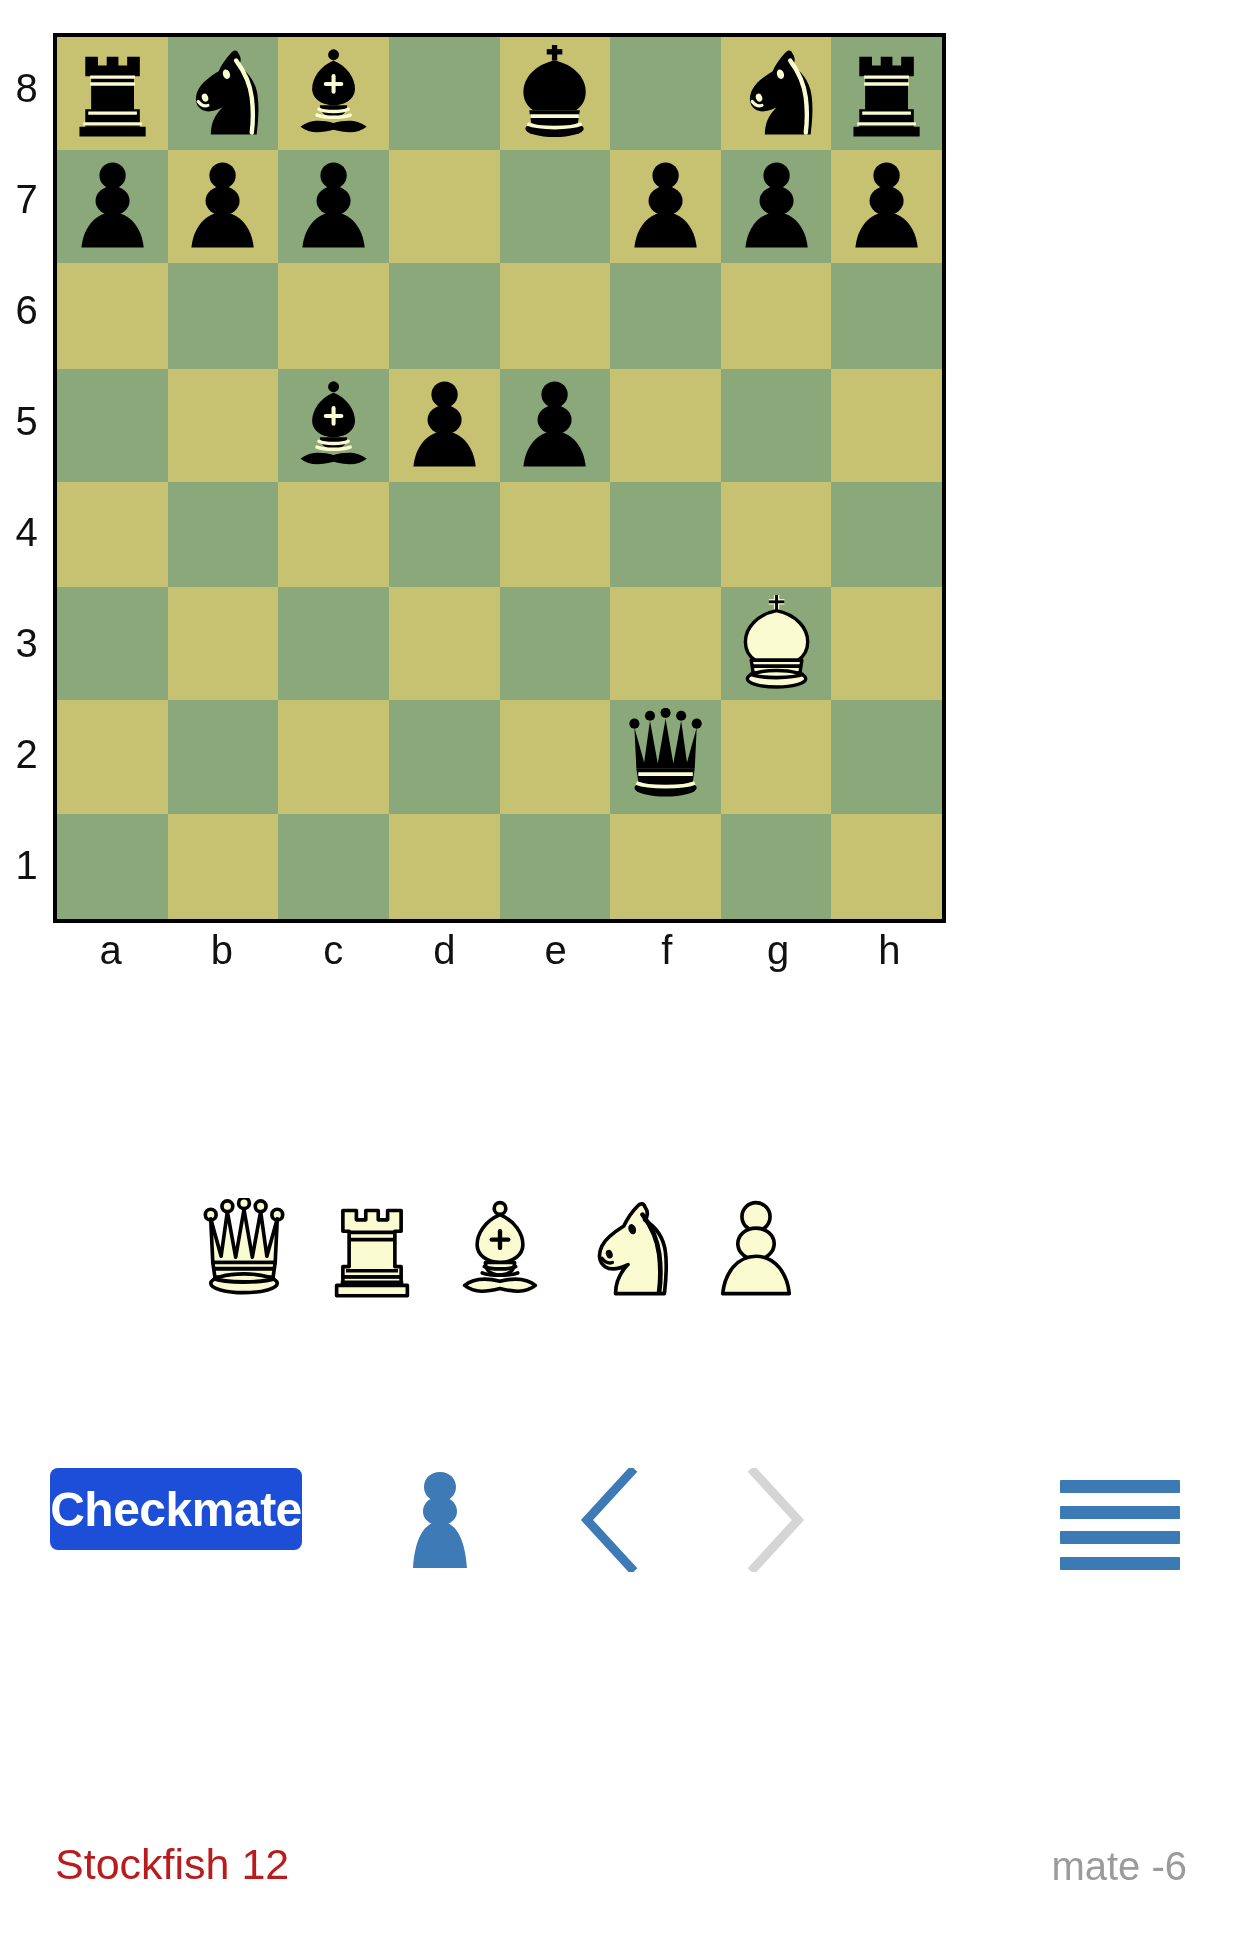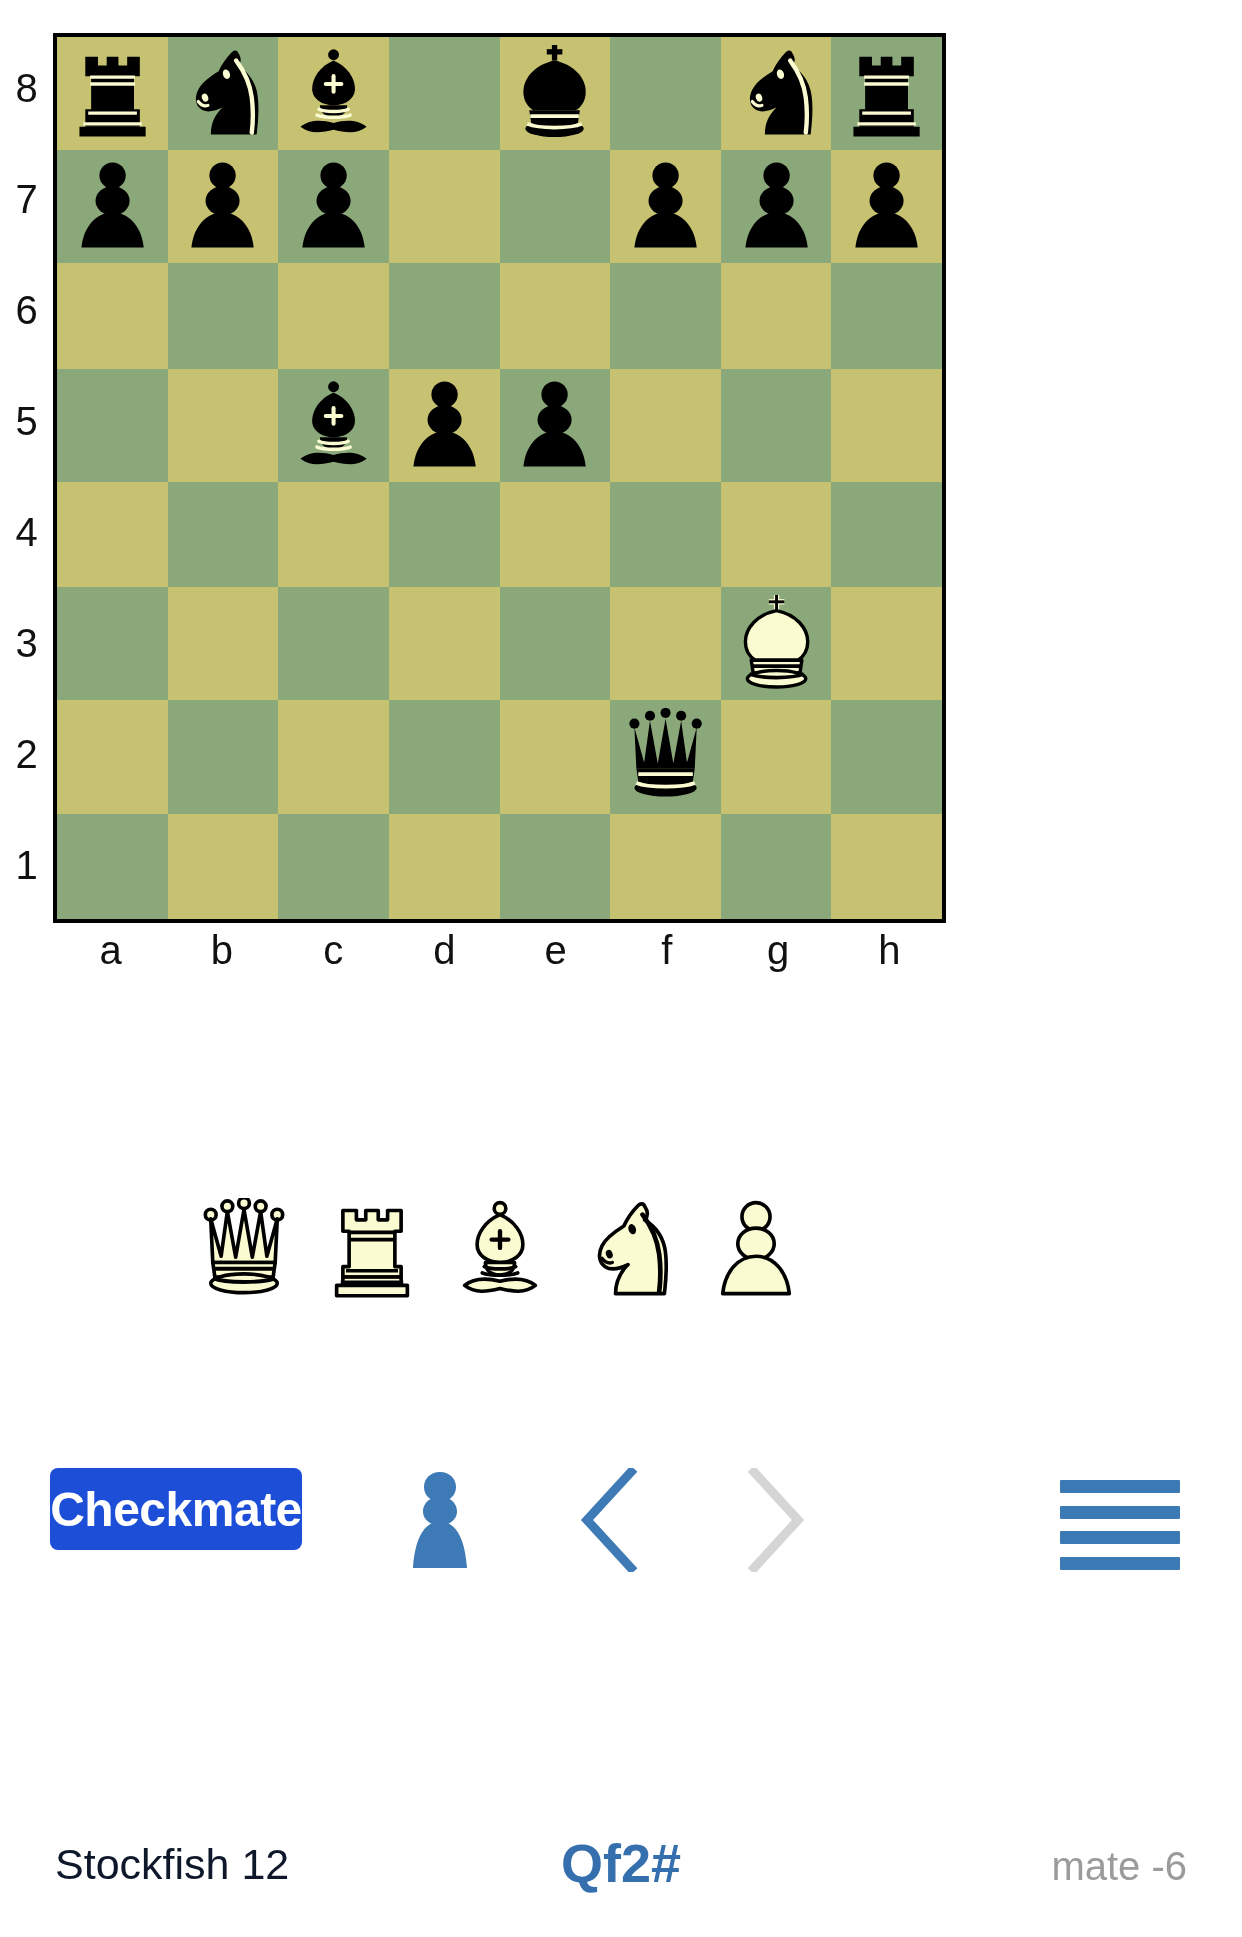--- a/index.html
+++ b/index.html
@@ -85,21 +85,21 @@
   .menu-button { position: absolute; left: 1060px; top: 1480px; width: 120px; height: 90px; display:flex; flex-direction:column; justify-content:space-between; cursor:pointer; }
   .menu-button .bar { height: 13px; width: 100%; background: #3c7ab5; border-radius: 1px; }
 
   
   .footer {
     position: absolute; left: 0; top: 1840px;
     width: 1242px; height: 90px;
   }
   .engine-name {
     position: absolute; left: 55px; top: 0;
-    font-size: 43px; color: #0f172a;
+    font-size: 43px; color: #b91c1c;
     font-family: "Liberation Sans", sans-serif;
   }
   .move-san {
     position: absolute; left: 0; top: -8px; width: 1242px;
     text-align: center;
     font-size: 54px; font-weight: bold; color: #356fae;
     font-family: "Liberation Sans", sans-serif;
   }
   .eval-score {
     position: absolute; right: 55px; top: 4px;
@@ -471,17 +471,16 @@
 
   <div class="menu-button">
     <div class="bar"></div>
     <div class="bar"></div>
     <div class="bar"></div>
     <div class="bar"></div>
   </div>
 
   <div class="footer">
     <div class="engine-name">Stockfish 12</div>
-    <div class="move-san">Qf2#</div>
     <div class="eval-score">mate -6</div>
   </div>
 
 </div>
 
 </body></html>

